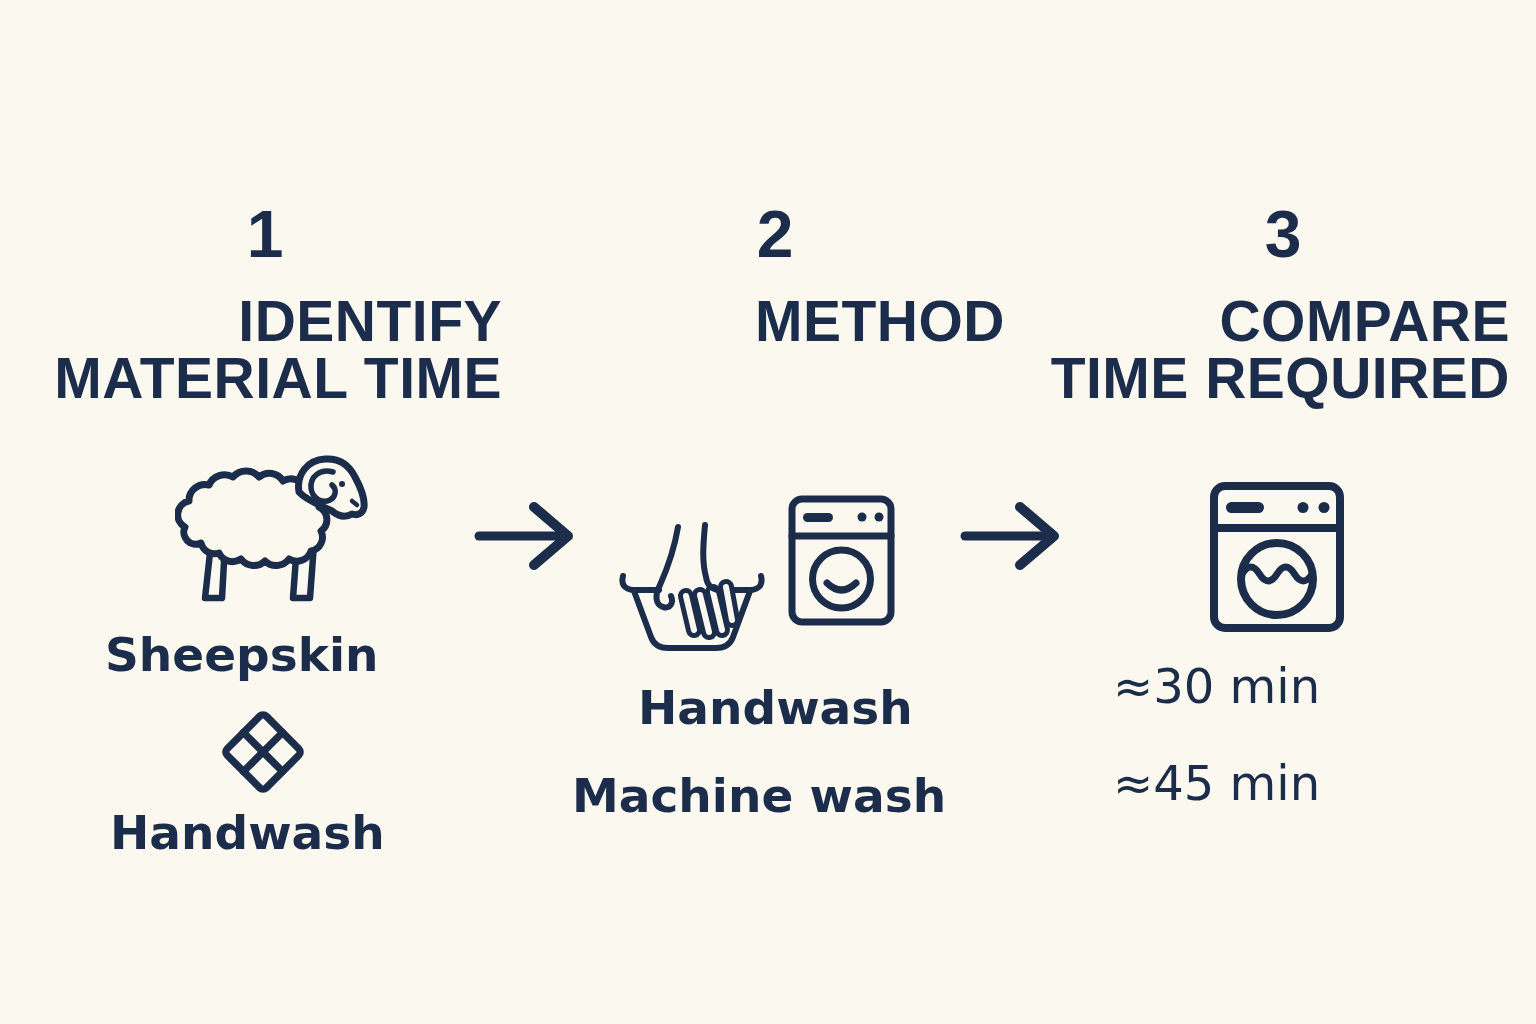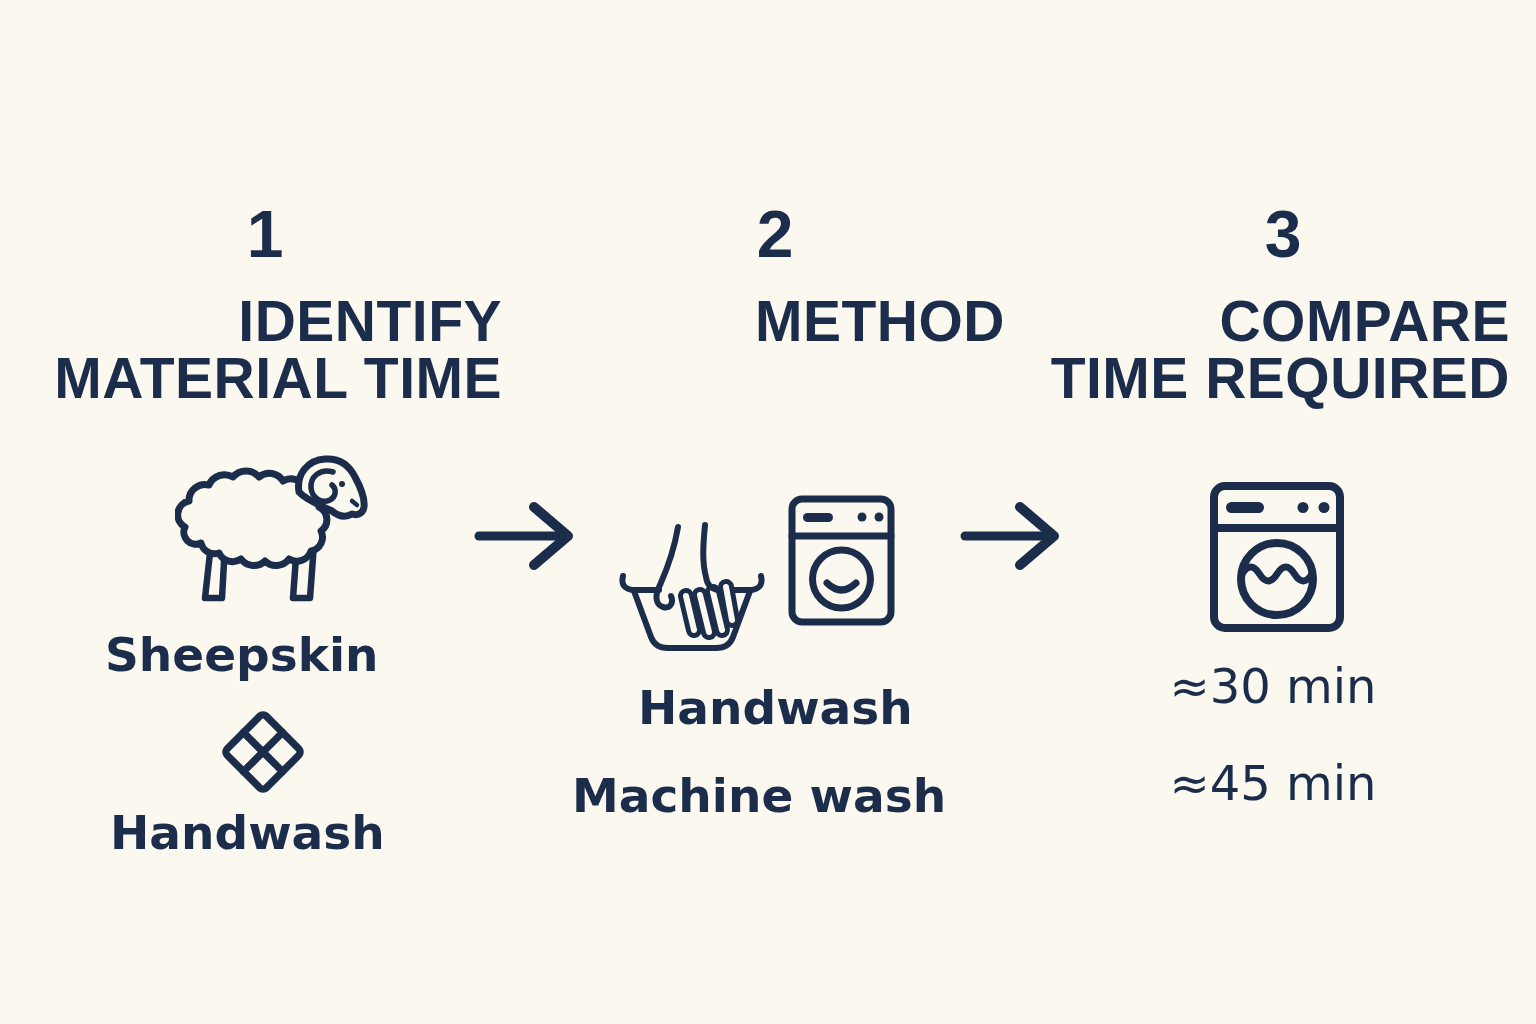--- a/index.html
+++ b/index.html
@@ -25,21 +25,21 @@
     font-size:57px;font-weight:700;line-height:57px;letter-spacing:0.5px;
   }
   .label{
     font-family:"DejaVu Sans",sans-serif;
     width:320px;text-align:left;
     font-size:47px;line-height:54px;font-weight:bold;
   }
   .label.wide{width:400px;}
   .time{
     font-family:"DejaVu Sans",sans-serif;
-    width:320px;text-align:center;
+    width:320px;
     font-size:48px;line-height:56px;
   }
   
   .sk{stroke:var(--ink);fill:none;stroke-linecap:round;stroke-linejoin:round;}
   .fb{fill:var(--background);}
   .fi{fill:var(--ink);stroke:none;}
   .bgst{stroke:var(--background);fill:none;stroke-linecap:round;stroke-linejoin:round;}
   .butt{stroke-linecap:butt;}
 </style>
 </head>

